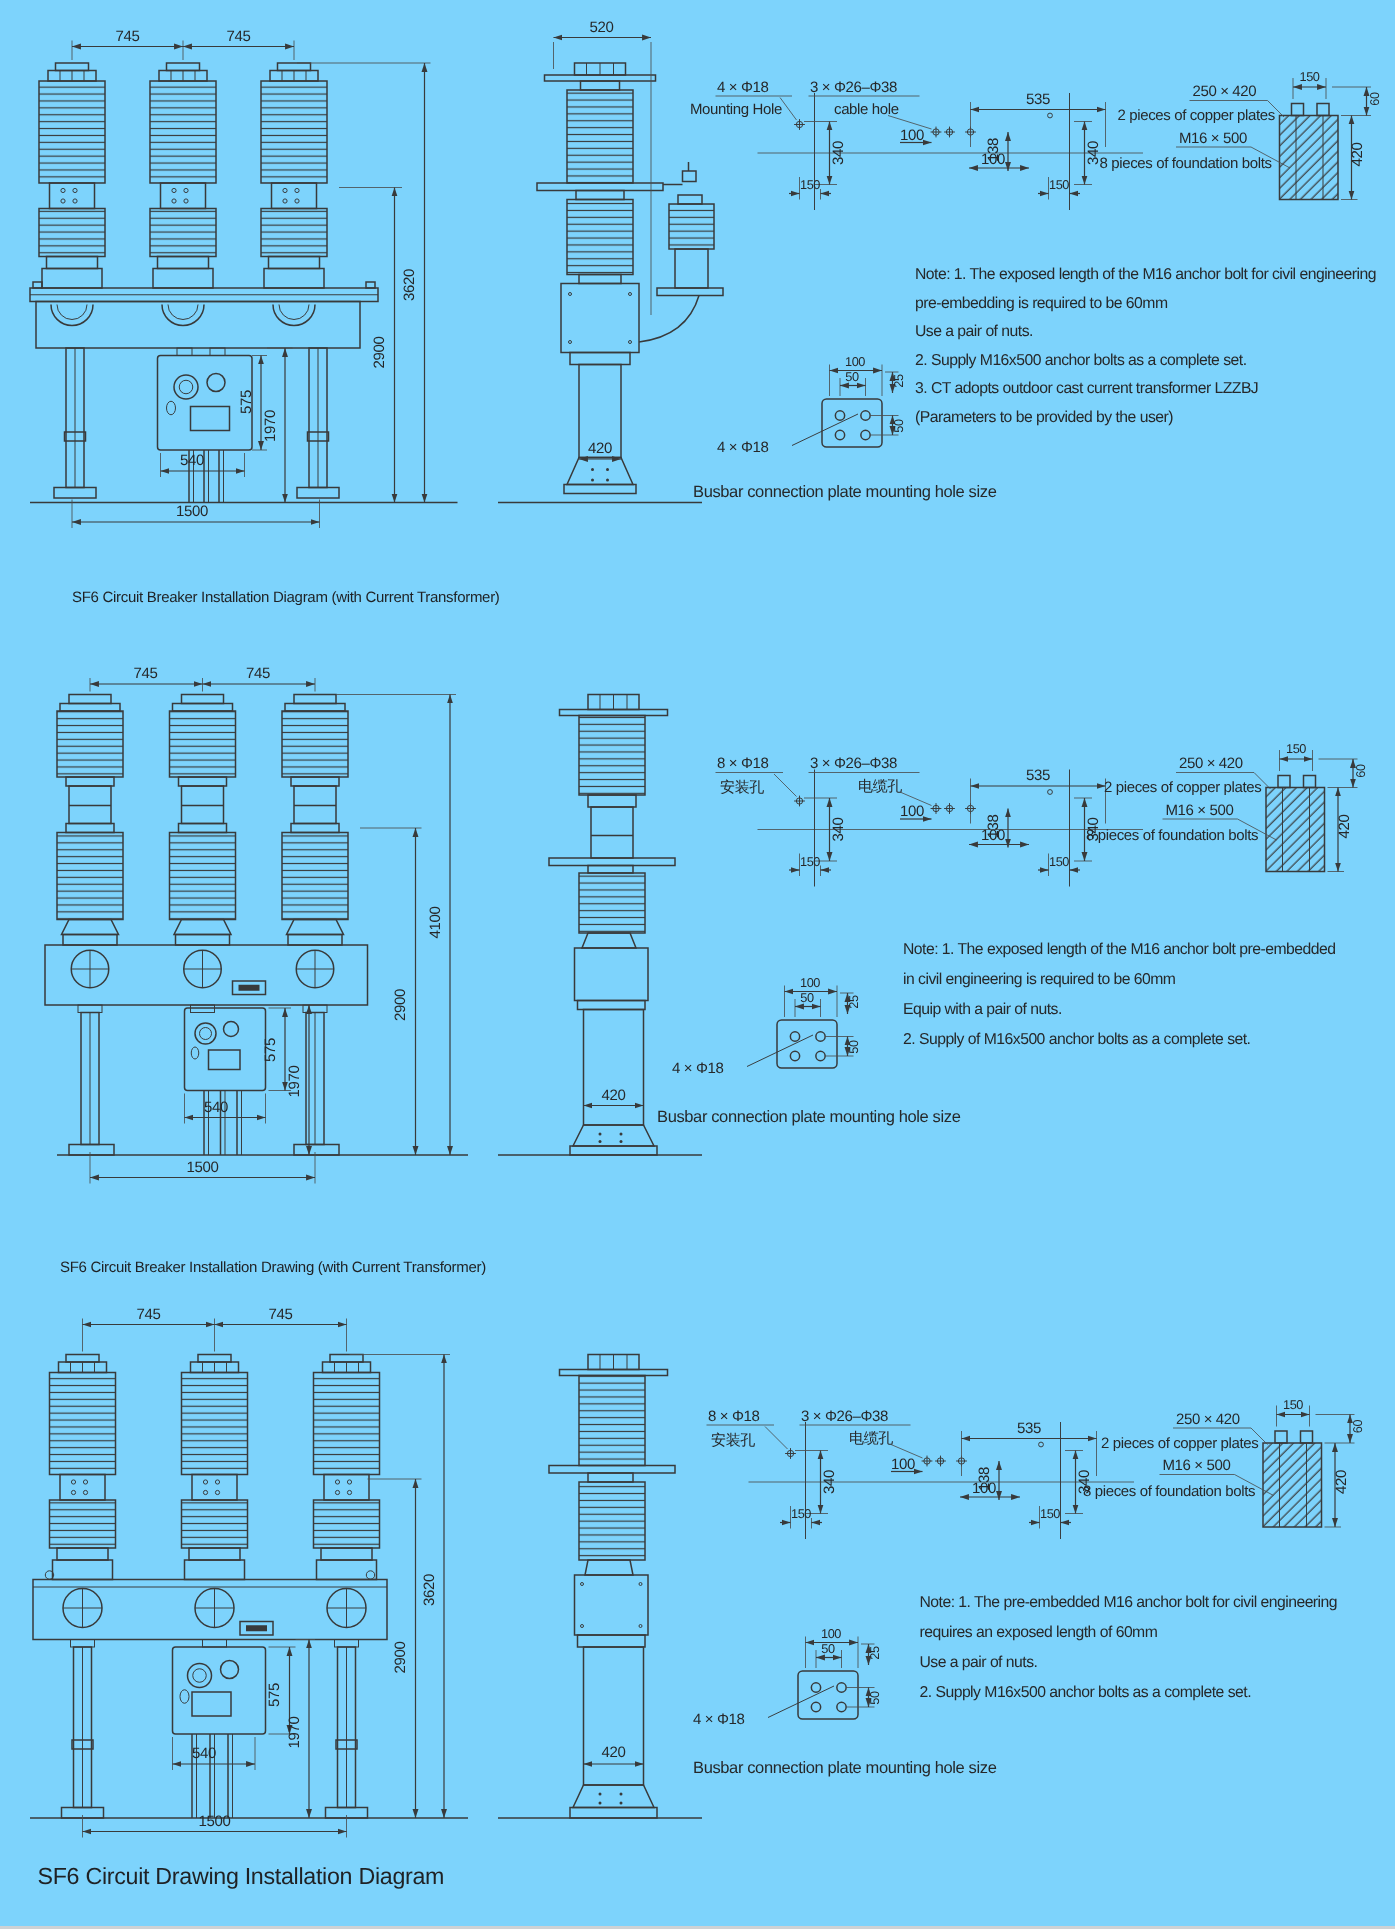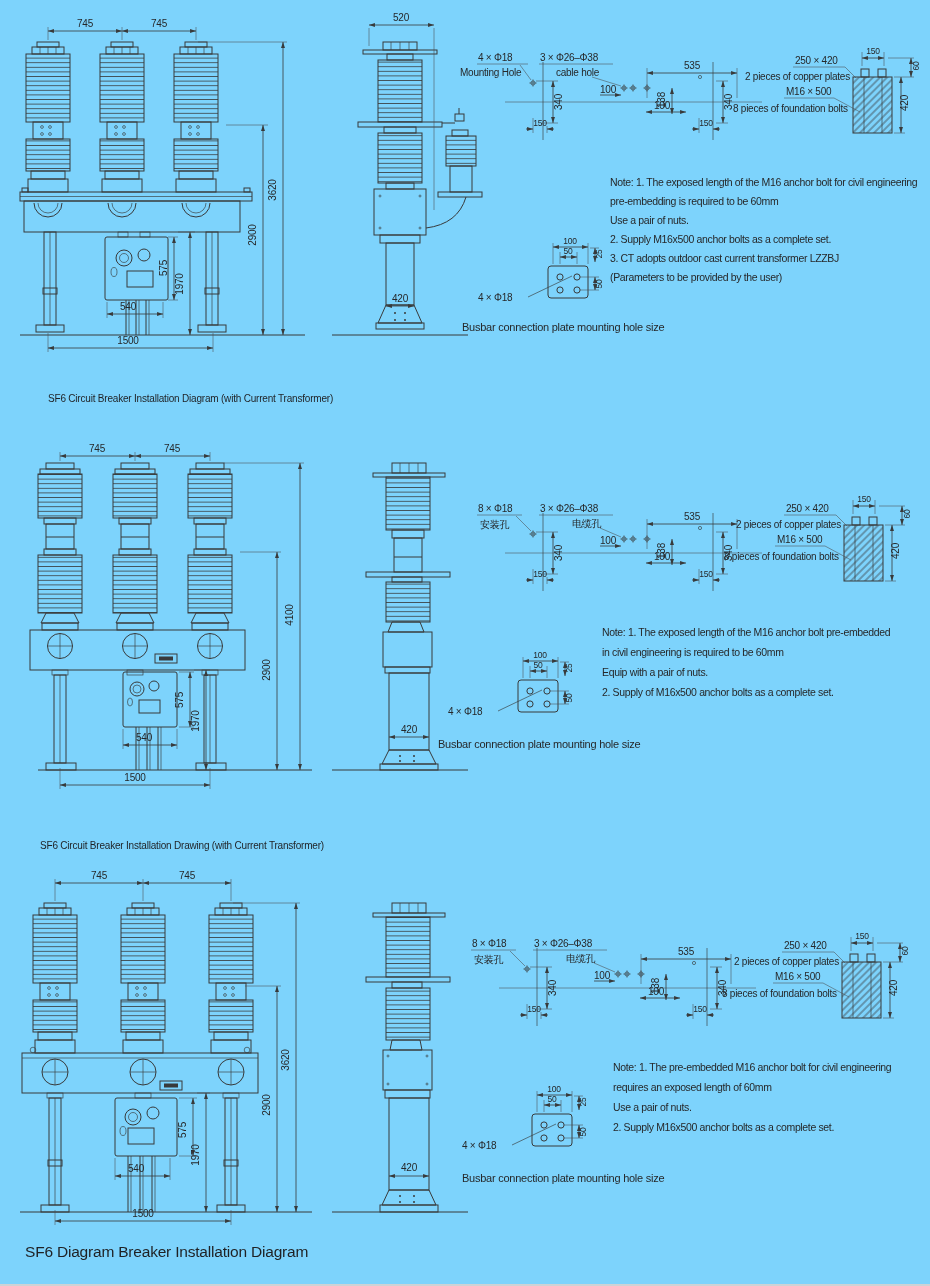--- a/index.html
+++ b/index.html
@@ -707,16 +707,16 @@
         <circle cx="577" cy="290" r="3.1" class="ln"></circle>
     <line x1="580" y1="277" x2="599" y2="277" class="xl"></line>
         <line x1="580" y1="290" x2="599" y2="290" class="xl"></line>
     <line x1="595" y1="277" x2="595" y2="290" class="dl" marker-start="url(#ar)" marker-end="url(#ar)"></line>
     <text transform="rotate(-90 602 284)" x="602" y="284" class="dims">50</text>
     <line x1="528" y1="297" x2="572" y2="276" class="lnt"></line>
     <text x="478" y="301" class="lbl">4 × Φ18</text>
     <text x="478" y="334" class="buscap">Busbar connection plate mounting hole size</text>
   </g>
 </svg>
-<div class="caption" id="cap3">SF6 Diagram Breaker Installation Diagram</div>
+<div class="caption" id="cap3">SF6 Circuit Drawing Installation Diagram</div>
 
 <div class="footline"></div>
 </div>
 
 </body></html>

